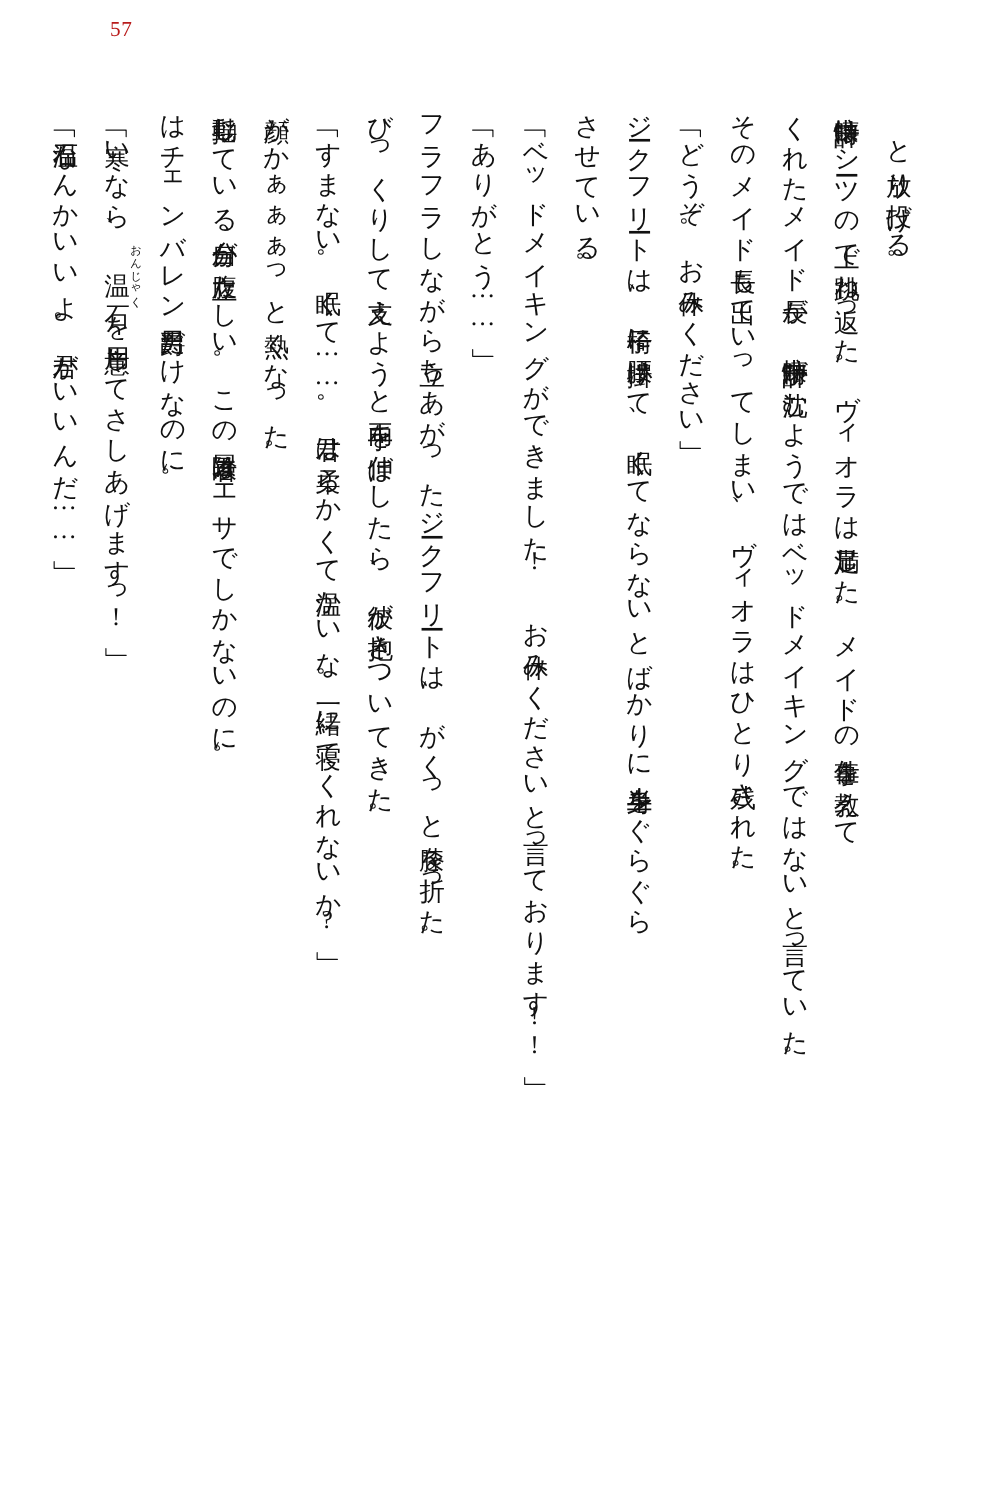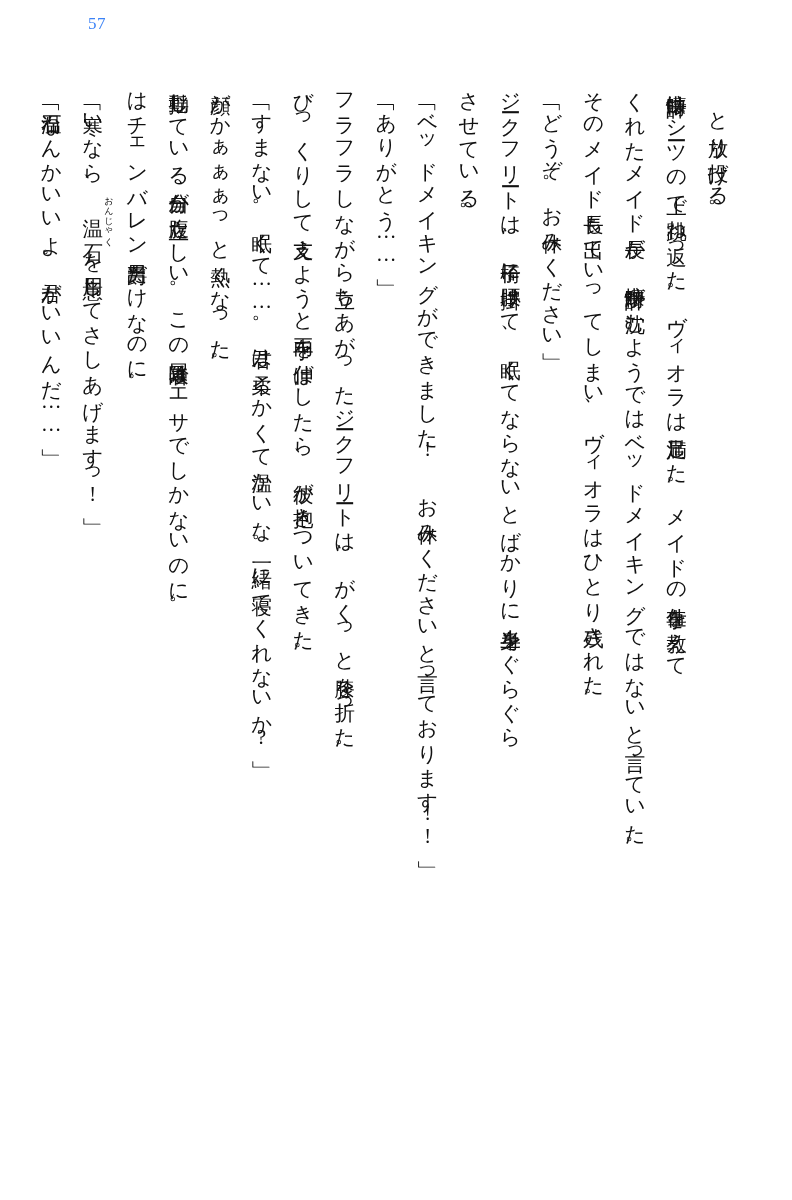--- a/index.html
+++ b/index.html
@@ -15,21 +15,21 @@
     overflow: hidden;
     font-family: "Liberation Serif", "DejaVu Serif", serif;
     color: #111111;
   }
   .page-number {
     position: absolute;
     top: 14px;
     left: 88px;
     font-size: 17px;
     font-family: "Liberation Serif", "DejaVu Serif", serif;
-    color: #3b82f6;
+    color: #b91c1c;
     letter-spacing: 0.5px;
   }
   .text-block {
     position: absolute;
     top: 78px;
     right: 56px;
     left: 56px;
     bottom: 40px;
     writing-mode: vertical-rl;
     text-orientation: upright;

